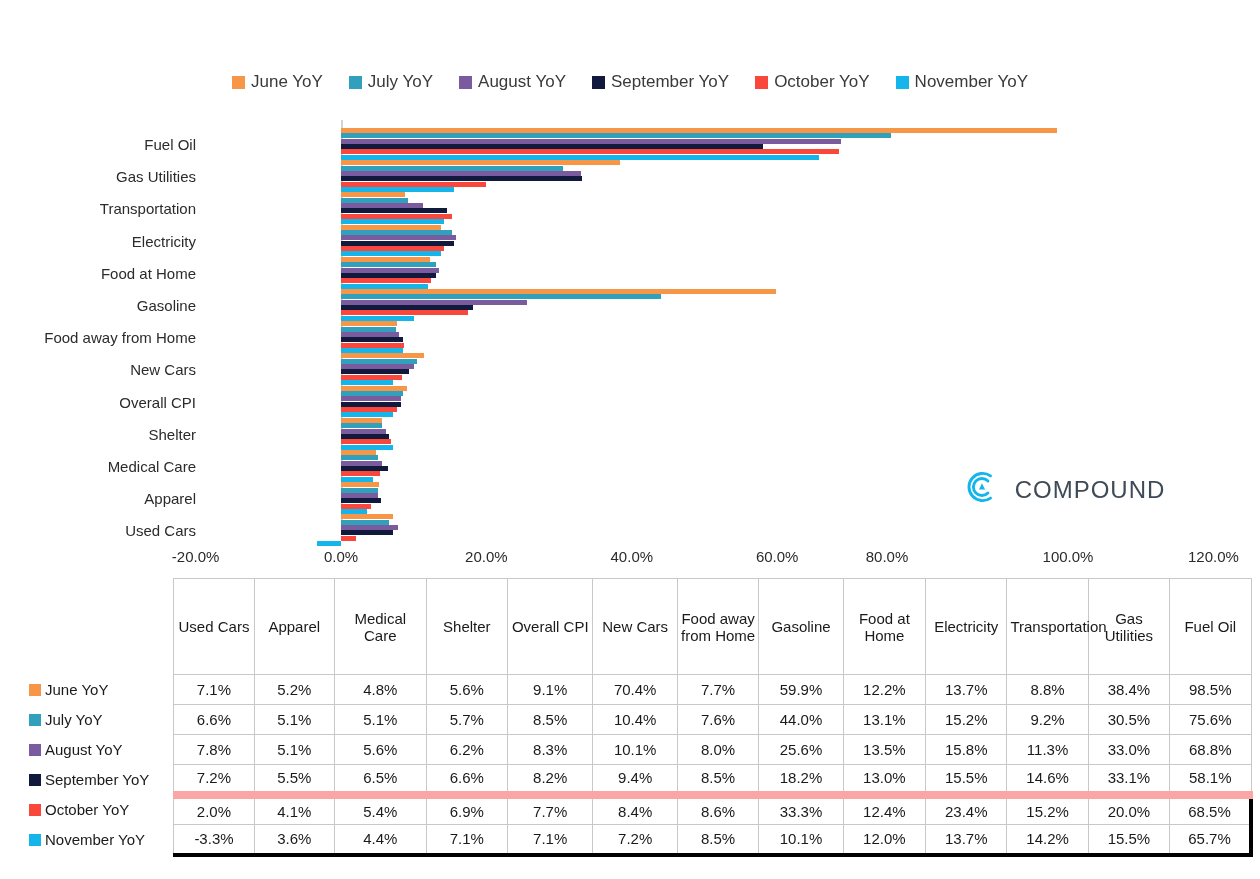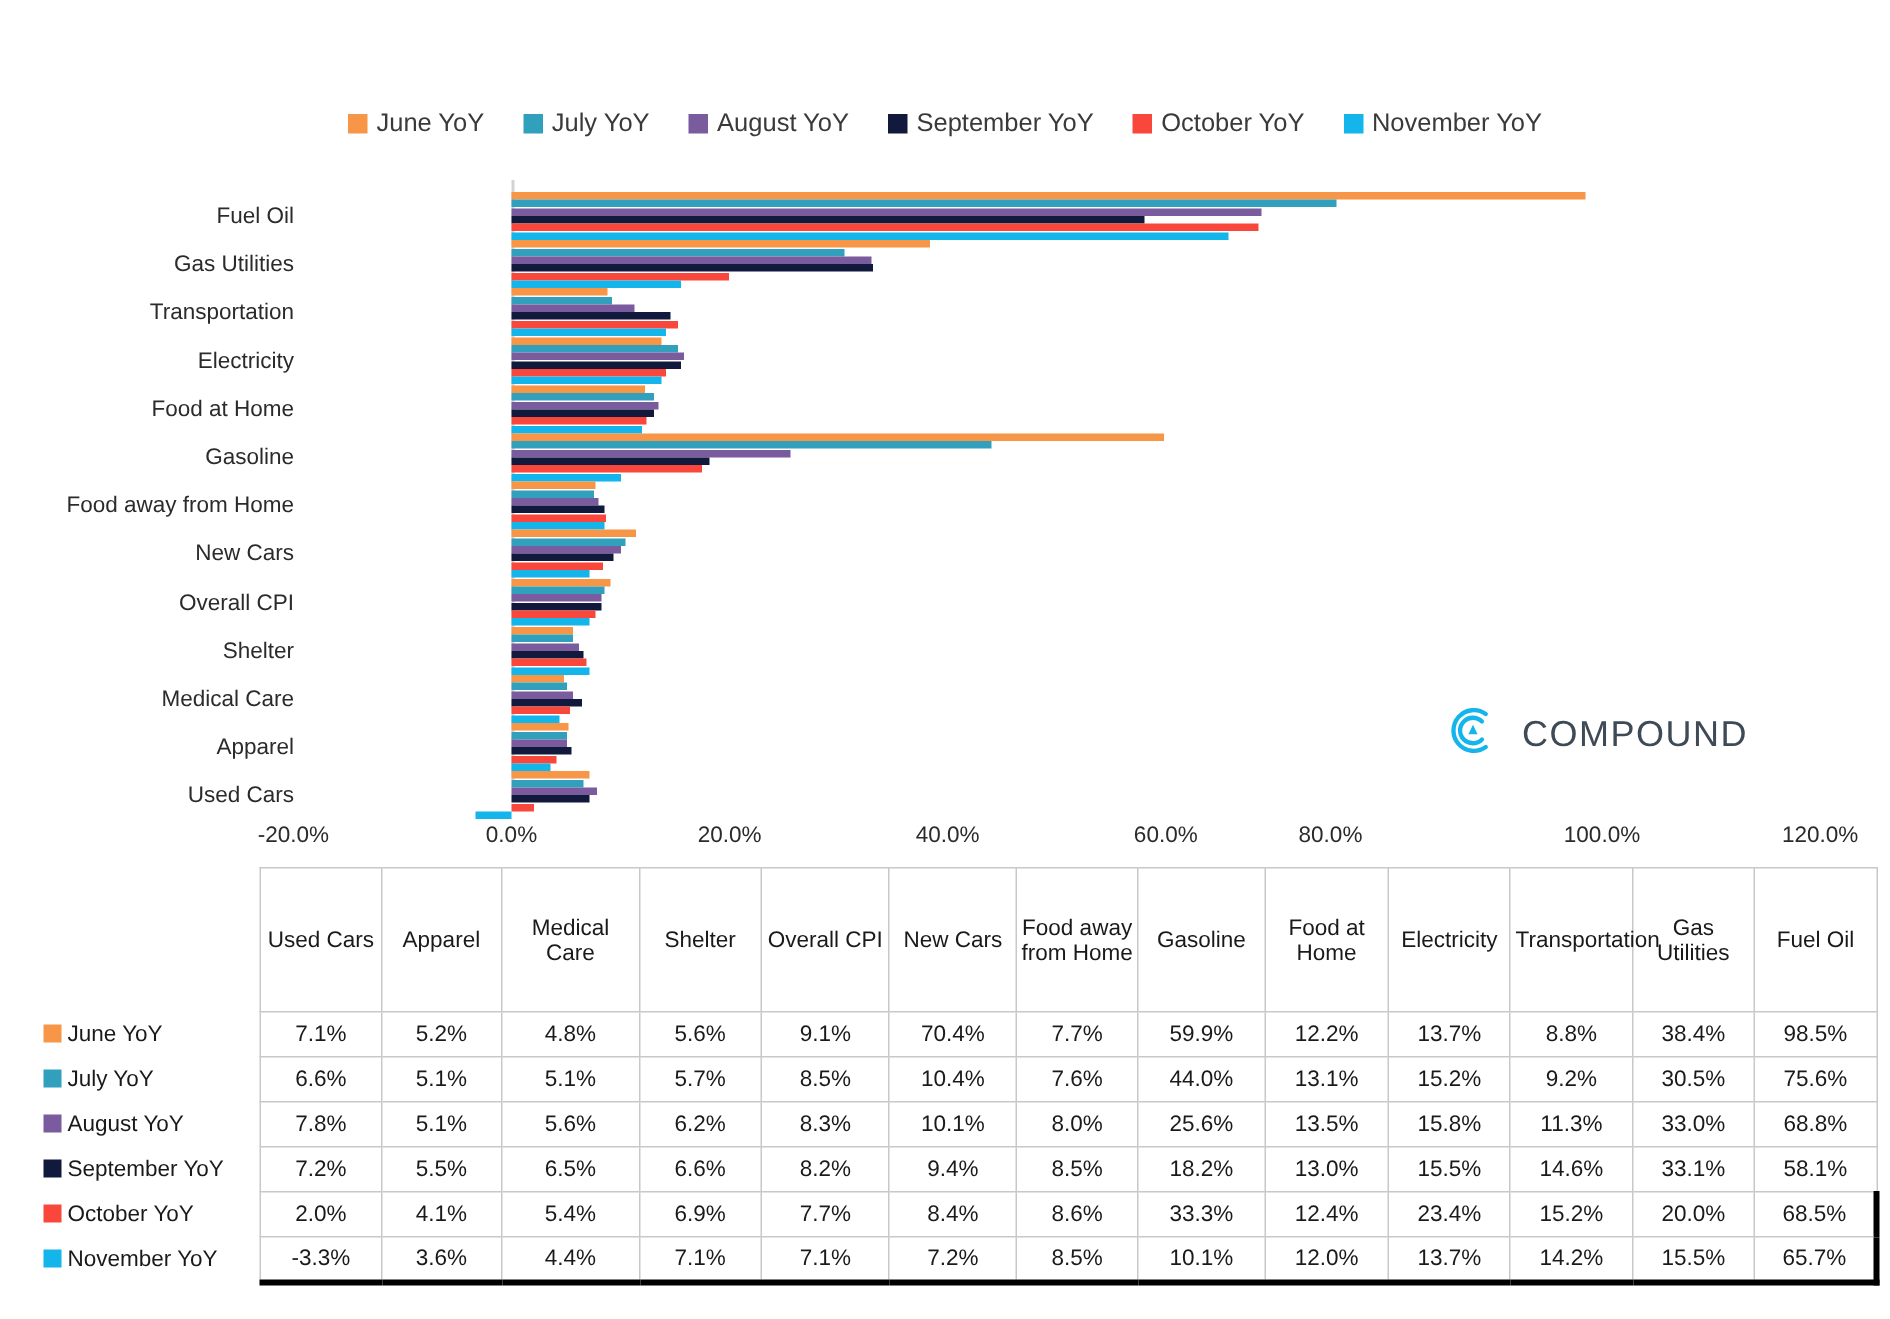--- a/index.html
+++ b/index.html
@@ -166,21 +166,21 @@
     padding-left: 22px !important;
     white-space: nowrap;
   }
   .row-swatch {
     width: 12px; height: 12px;
     display: inline-block;
     vertical-align: -1px;
     margin-right: 4px;
   }
   
-  #cpi-table tr.boxed-top td { border-top: 1px solid #fca5a5; }
+  #cpi-table tr.boxed-top td { border-top: 8px solid #fca5a5; }
   #cpi-table tr.boxed-bottom td { border-bottom: 4px solid #000000; }
   #cpi-table tr.boxed-top td.rowlabel-cell,
   #cpi-table tr.boxed-bottom td.rowlabel-cell { border-left: 4px solid #000000; }
   #cpi-table tr.boxed-top td:last-child,
   #cpi-table tr.boxed-bottom td:last-child { border-right: 4px solid #000000; }
 </style>
 </head>
 <body>
 
 <div id="page">

